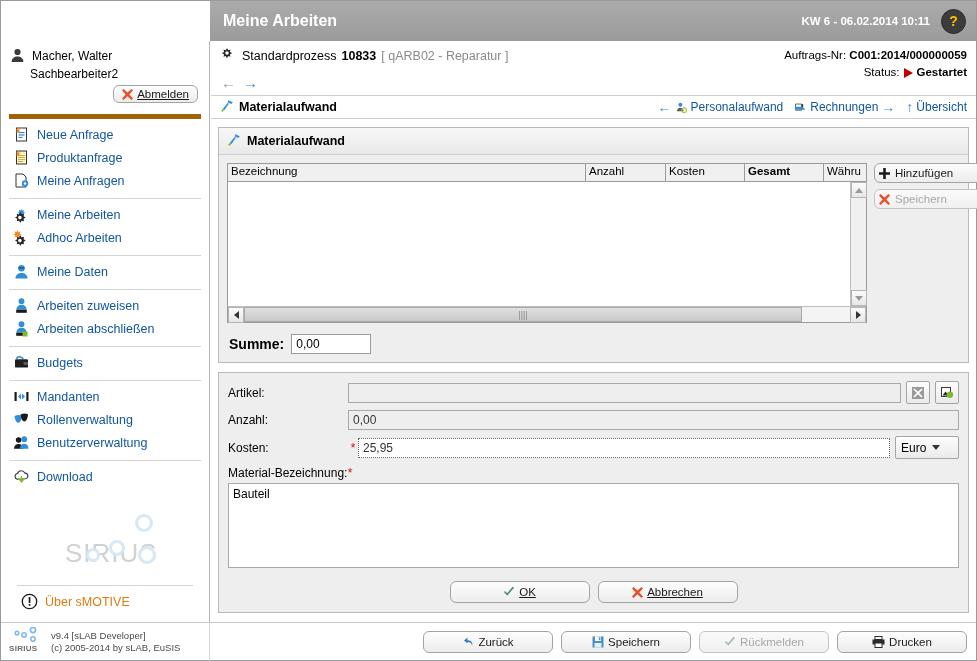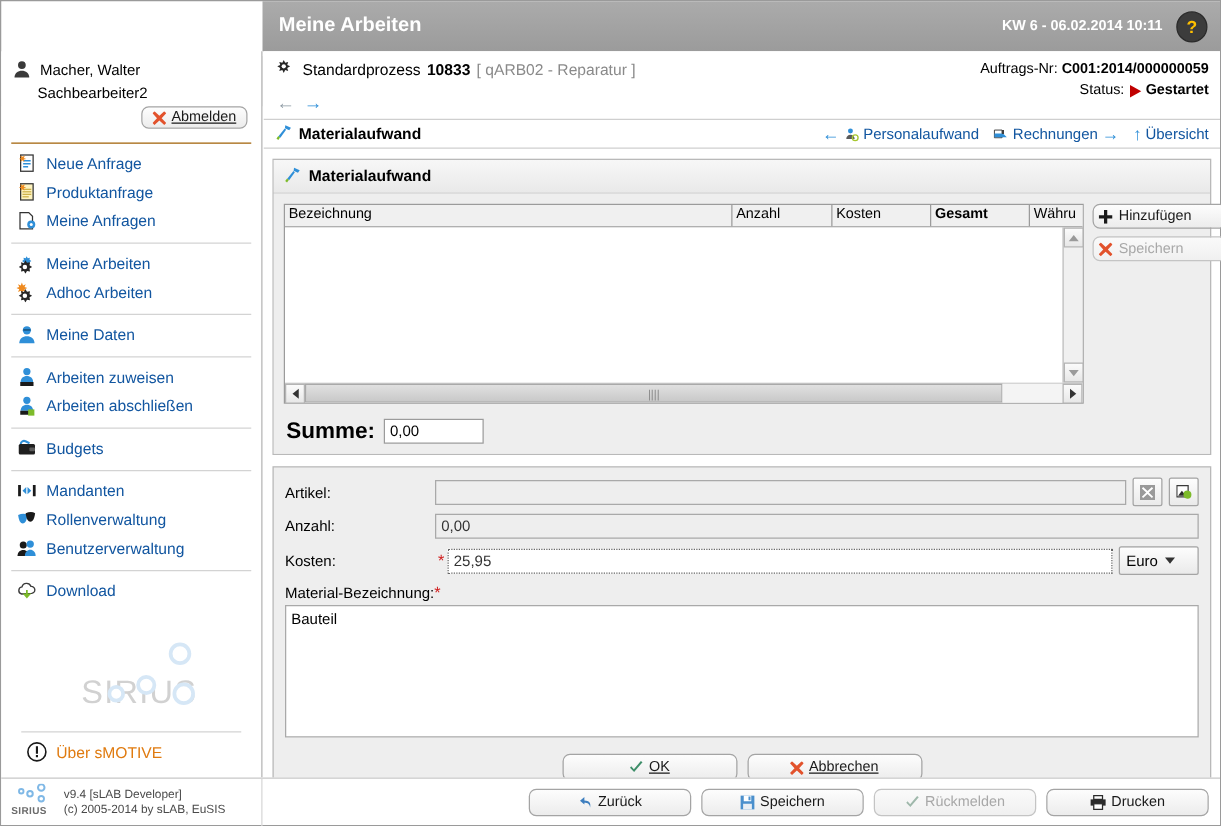--- a/index.html
+++ b/index.html
@@ -32,21 +32,21 @@
   .user-name{font-size:12px;color:#000;}
   .user-role{font-size:12px;color:#000;padding-left:21px;margin-top:3px;}
   .logout-wrap{display:flex;justify-content:flex-end;margin-top:4px;padding-right:3px;}
   .btn{display:inline-flex;align-items:center;justify-content:center;gap:4px;
      background:linear-gradient(to bottom,#fdfdfd,#ececec);border:1px solid #a4a4a4;border-radius:6px;
      font-size:11.5px;color:#1a1a1a;padding:2px 8px;cursor:pointer;font-family:"Liberation Sans",sans-serif;}
   .btn u{text-decoration:underline;}
   .btn.disabled{color:#a8a8a8;border-color:#c4c4c4;background:linear-gradient(to bottom,#fafafa,#f0f0f0);cursor:default;}
 
   .navgroup{border-top:1px solid #d3d3d3;margin:6px 8px 0 8px;padding-top:4px;}
-  .navgroup.first{border-top:1px solid #a16207;margin-top:7px;}
+  .navgroup.first{border-top:5px solid #a16207;margin-top:7px;}
   .navitem{display:flex;align-items:center;gap:7px;padding:3px 4px 3px 4px;cursor:pointer;}
   .navlabel{font-size:12.5px;color:#1256a0;}
   .navlabel.about{color:#e07b10;}
   .ico{width:17px;height:17px;flex:0 0 17px;display:inline-block;position:relative;}
 
   .sirius-logo{position:absolute;left:52px;top:473px;width:125px;height:56px;opacity:.85;}
   .sirius-word{position:absolute;left:12px;top:24px;font-size:26px;letter-spacing:1px;color:#c9c9c9;font-family:"Liberation Sans",sans-serif;}
   .dot{position:absolute;border:3px solid #cfe3f5;border-radius:50%;background:#fff;}
 
   
@@ -102,37 +102,37 @@
   .tri-rt{width:0;height:0;border-top:4px solid transparent;border-bottom:4px solid transparent;border-left:5px solid #333;}
   .hscroll{height:16px;display:flex;background:#f4f4f4;border-top:1px solid #bdbdbd;box-sizing:border-box;}
   .hthumb{flex:0 0 auto;background:linear-gradient(to bottom,#e0e0e0,#c9c9c9);border:1px solid #a9a9a9;
      box-sizing:border-box;display:flex;align-items:center;justify-content:center;cursor:pointer;}
   .grip{font-size:9px;color:#8a8a8a;letter-spacing:0px;}
   .htrack{flex:1;background:#f4f4f4;}
   .side-btns{width:98px;display:flex;flex-direction:column;gap:6px;}
   .side-btn{width:98px;padding:3px 4px;justify-content:flex-start;gap:5px;}
 
   .summe-row{display:flex;align-items:center;gap:7px;margin:11px 0 0 2px;}
-  .summe-label{font-size:18px;font-weight:bold;}
+  .summe-label{font-size:14px;font-weight:bold;}
   .tbox{border:1px solid #9b9b9b;background:#ffffff;font-size:12px;padding:2px 4px;box-sizing:border-box;font-family:"Liberation Sans",sans-serif;}
 
   .form{margin:9px 7px 0 7px;border:1px solid #b9b9b9;background:#eeeeee;padding:8px 9px 9px 9px;box-sizing:border-box;}
   .frow{display:flex;align-items:center;margin-bottom:6px;}
   .flabel{width:120px;font-size:12px;color:#000;}
   .req{color:#d01b1b;font-size:13px;width:10px;display:inline-block;text-align:center;}
   .finput{flex:1;height:20px;border:1px solid #a9a9a9;background:#eeeeee;box-sizing:border-box;font-size:12px;padding:2px 4px;
      font-family:"Liberation Sans",sans-serif;color:#333;}
   .finput.active{background:#ffffff;border:1px dotted #666;}
   .mini-btn{width:22px;height:21px;margin-left:5px;border:1px solid #a4a4a4;border-radius:2px;
      background:linear-gradient(to bottom,#fdfdfd,#eaeaea);display:flex;align-items:center;justify-content:center;cursor:pointer;}
   .sel{margin-left:5px;height:21px;min-width:52px;border:1px solid #a4a4a4;border-radius:2px;
      background:linear-gradient(to bottom,#fdfdfd,#eaeaea);display:flex;align-items:center;gap:6px;padding:0 5px;font-size:12px;cursor:pointer;}
   .caret{width:0;height:0;border-left:4px solid transparent;border-right:4px solid transparent;border-top:5px solid #333;}
   .flabel-top{font-size:12px;margin:2px 0 3px 0;}
-  .ta{width:100%;height:106px;border:1px solid #a9a9a9;background:#ffffff;box-sizing:border-box;
+  .ta{width:100%;height:85px;border:1px solid #a9a9a9;background:#ffffff;box-sizing:border-box;
      font-size:12px;padding:3px 4px;font-family:"Liberation Sans",sans-serif;resize:none;outline:none;}
   .form-btns{display:flex;justify-content:center;gap:8px;margin-top:10px;}
   .form-btn{min-width:118px;padding:4px 10px;}
   svg{display:block;}
 </style>
 </head>
 <body>
 
 <div class="app">
 

